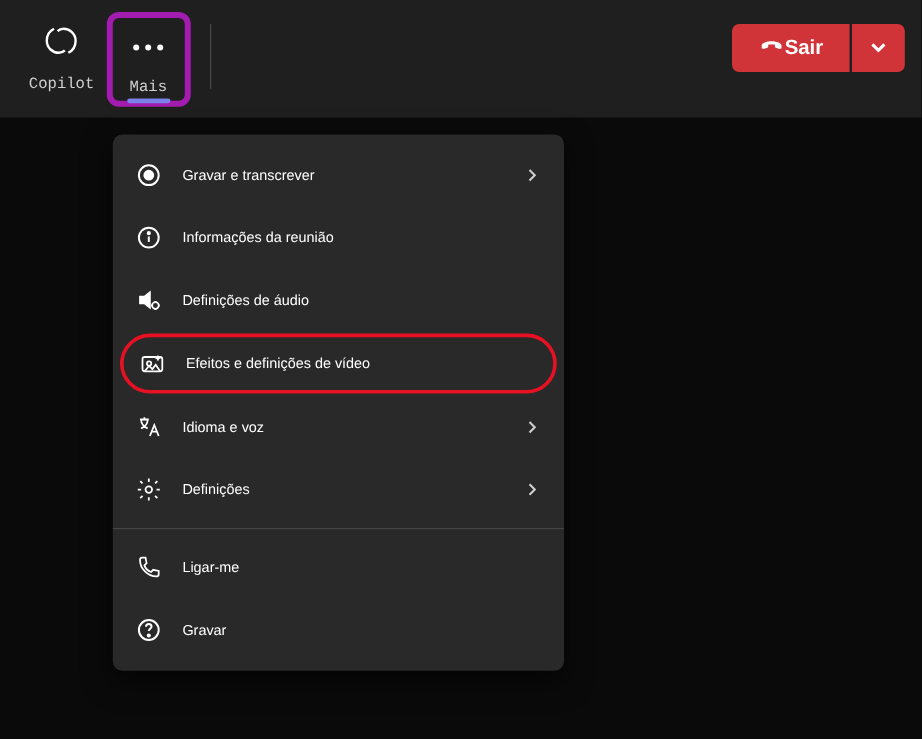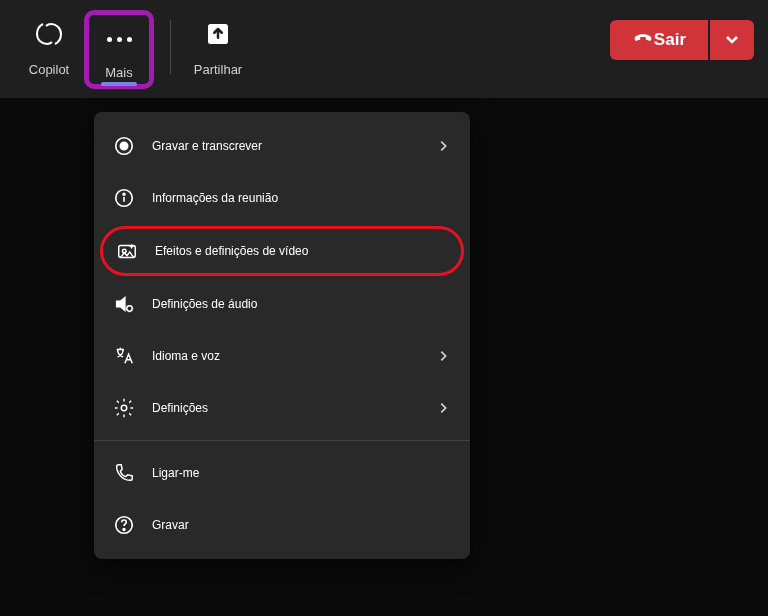--- a/index.html
+++ b/index.html
@@ -34,20 +34,21 @@
       display: flex;
       align-items: center;
       justify-content: center;
       height: 40px;
       gap: 8px;
     }
     .tool-label {
       font-size: 13px;
       color: #d0d0d0;
       margin-top: 6px;
+      font-family: Liberation Mono, monospace;
     }
     .copilot-icon svg { width: 32px; height: 32px; }
     .dots-row {
       display: flex;
       gap: 5px;
       align-items: center;
     }
     .dots-row span {
       width: 5px; height: 5px; background: #fff; border-radius: 50%;
     }
@@ -181,31 +182,20 @@
       </div>
     </div>
     <span class="tool-label">Mais</span>
     <div class="active-underline"></div>
   </div>
 
   <div class="separator-v"></div>
 
 
 
-  <div class="tool-item">
-    <div class="tool-icon-row">
-      <span>
-        <svg width="30" height="30" viewBox="0 0 24 24" fill="#fff">
-          <rect x="4" y="4" width="16" height="16" rx="2"></rect>
-          <path d="M12 15 L12 8 M12 8 L9 11 M12 8 L15 11" stroke="#1f1f1f" stroke-width="2" fill="none" stroke-linecap="round" stroke-linejoin="round"></path>
-        </svg>
-      </span>
-    </div>
-    <span class="tool-label">Partilhar</span>
-  </div>
 
   <div class="leave-group">
     <button class="leave-btn">
       <span>
         <svg width="22" height="22" viewBox="0 0 24 24" fill="#fff">
           <path d="M3 12 C3 10 7 8 12 8 C17 8 21 10 21 12 L21 14 C21 15 20 15 19 15 L16 14 C15 14 15 13 15 12 L15 11 C14 11 13 11 12 11 C11 11 10 11 9 11 L9 12 C9 13 9 14 8 14 L5 15 C4 15 3 15 3 14 Z"></path>
         </svg>
       </span>
       <span>Sair</span>
     </button>
@@ -241,46 +231,46 @@
     <span class="mi-icon">
       <svg width="22" height="22" viewBox="0 0 24 24" fill="none" stroke="#fff" stroke-width="1.8">
         <circle cx="12" cy="12" r="9"></circle>
           <line x1="12" y1="11" x2="12" y2="16"></line>
           <circle cx="12" cy="8" r="1" fill="#fff"></circle>
       </svg>
     </span>
     <span class="mi-label">Informações da reunião</span>
   </div>
 
+  <div class="menu-item">
+    <span class="mi-icon">
+      <svg width="22" height="22" viewBox="0 0 24 24" fill="none" stroke="#fff" stroke-width="1.6">
+        <path d="M4 9 h4 l5-4 v14 l-5-4 H4 z" fill="#fff"></path>
+        <circle cx="18" cy="17" r="3"></circle>
+          <path d="M18 14v-1M18 21v-1M15 17h-1M22 17h-1"></path>
+      </svg>
+    </span>
+    <span class="mi-label">Definições de áudio</span>
+  </div>
+
   <div class="menu-item highlighted">
     <span class="mi-icon">
       <svg width="22" height="22" viewBox="0 0 24 24" fill="none" stroke="#fff" stroke-width="1.6">
         <rect x="3" y="6" width="18" height="13" rx="2"></rect>
         <circle cx="9" cy="12" r="2"></circle>
           <path d="M5 19 l4-5 3 3 3-4 4 6"></path>
         <path d="M17 4 l1 2 2 1-2 1-1 2-1-2-2-1 2-1z" fill="#fff" stroke="none"></path>
       </svg>
     </span>
     <span class="mi-label">Efeitos e definições de vídeo</span>
   </div>
 
   <div class="menu-item">
     <span class="mi-icon">
       <svg width="22" height="22" viewBox="0 0 24 24" fill="none" stroke="#fff" stroke-width="1.6">
-        <path d="M4 9 h4 l5-4 v14 l-5-4 H4 z" fill="#fff"></path>
-        <circle cx="18" cy="17" r="3"></circle>
-          <path d="M18 14v-1M18 21v-1M15 17h-1M22 17h-1"></path>
-      </svg>
-    </span>
-    <span class="mi-label">Definições de áudio</span>
-  </div>
-
-  <div class="menu-item">
-    <span class="mi-icon">
-      <svg width="22" height="22" viewBox="0 0 24 24" fill="none" stroke="#fff" stroke-width="1.6">
         <path d="M4 5 h8 M8 5 v-2 M5 5 c0 4 3 7 6 8 M11 5 c0 4-3 7-6 8"></path>
         <path d="M13 20 l4-10 4 10 M14.5 16 h5"></path>
       </svg>
     </span>
     <span class="mi-label">Idioma e voz</span>
     <span class="mi-chevron">
       <svg width="14" height="14" viewBox="0 0 16 16" fill="none" stroke="#cfcfcf" stroke-width="2">
           <path d="M6 3l5 5-5 5"></path>
         </svg>
     </span>

